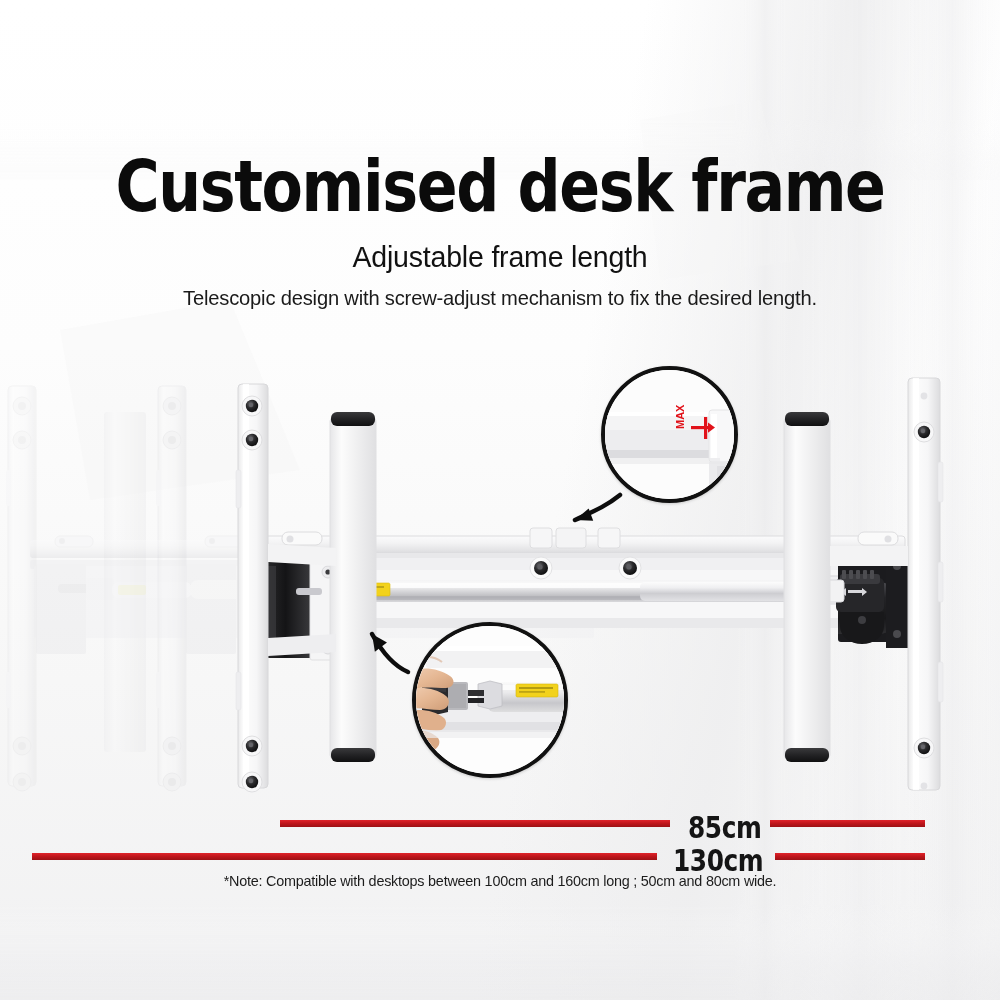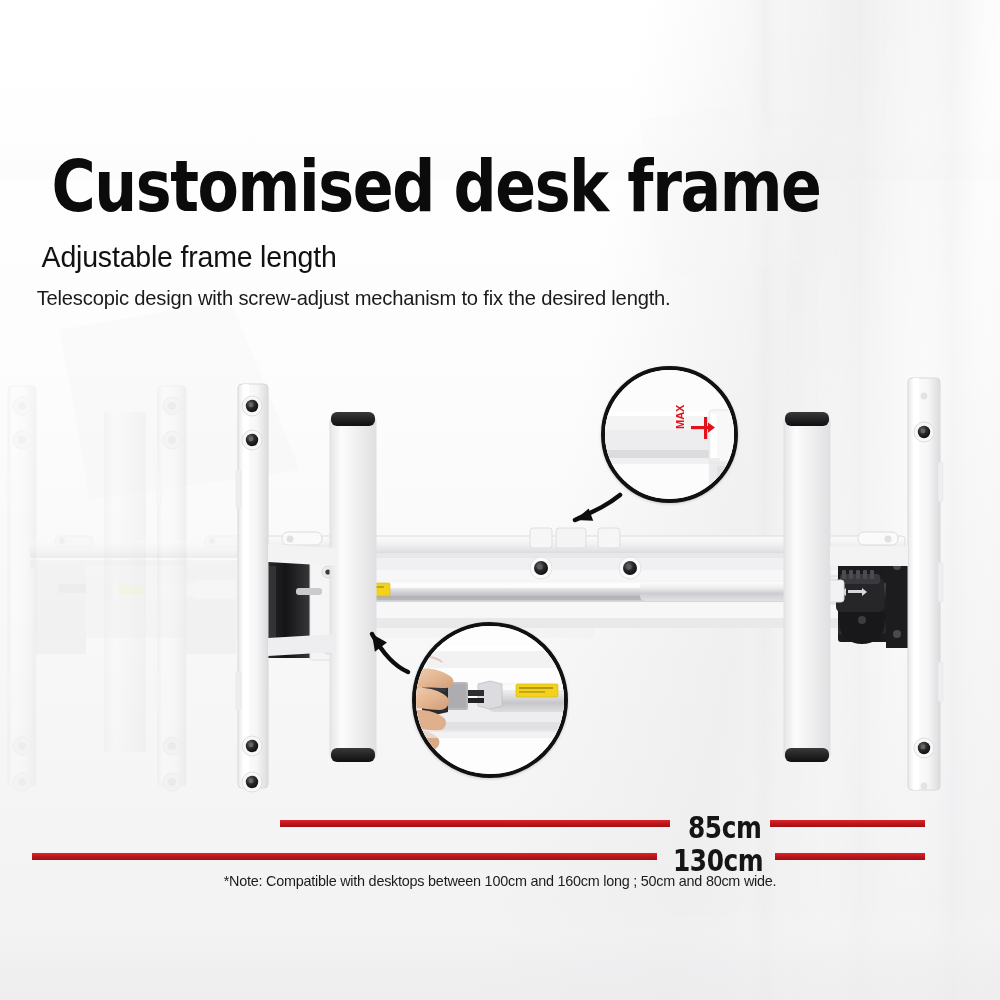--- a/index.html
+++ b/index.html
@@ -14,21 +14,21 @@
   
   #bg {
     position:absolute; inset:0;
     background:
       linear-gradient(100deg, rgba(246,246,246,0) 55%, rgba(238,238,239,0.85) 72%, rgba(247,247,248,0.2) 86%, rgba(240,240,241,0.6) 100%),
       linear-gradient(180deg,#ffffff 0%, #fdfdfd 35%, #f7f7f7 68%, #f1f1f2 100%);
   }
   #bg-streaks { position:absolute; inset:0; opacity:.55; }
 
   
-  #header { position:absolute; left:0; right:0; top:150px; z-index:40;padding-left:17px; }
+  #header { position:absolute; left:0; right:0; top:150px; text-align:center; z-index:40; }
   #title {
     font-size:72px; font-weight:700; color:#0b0b0b;
     letter-spacing:-1.5px; line-height:1.0;
     font-family:"DejaVu Sans Condensed","Liberation Sans", sans-serif;
     transform:scaleX(.93); transform-origin:center;
     white-space:nowrap;
   }
   #subtitle {
     margin-top:18px; font-size:30px; font-weight:400; color:#111;
     letter-spacing:-.2px;

